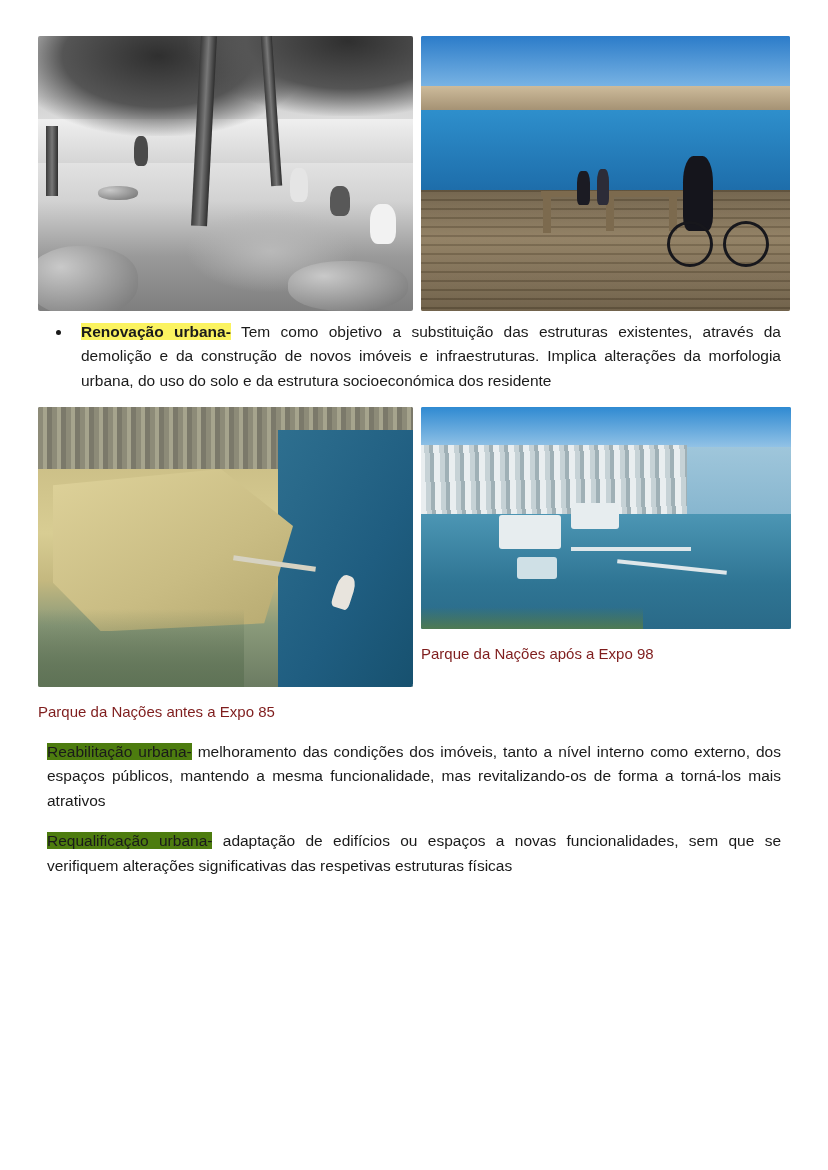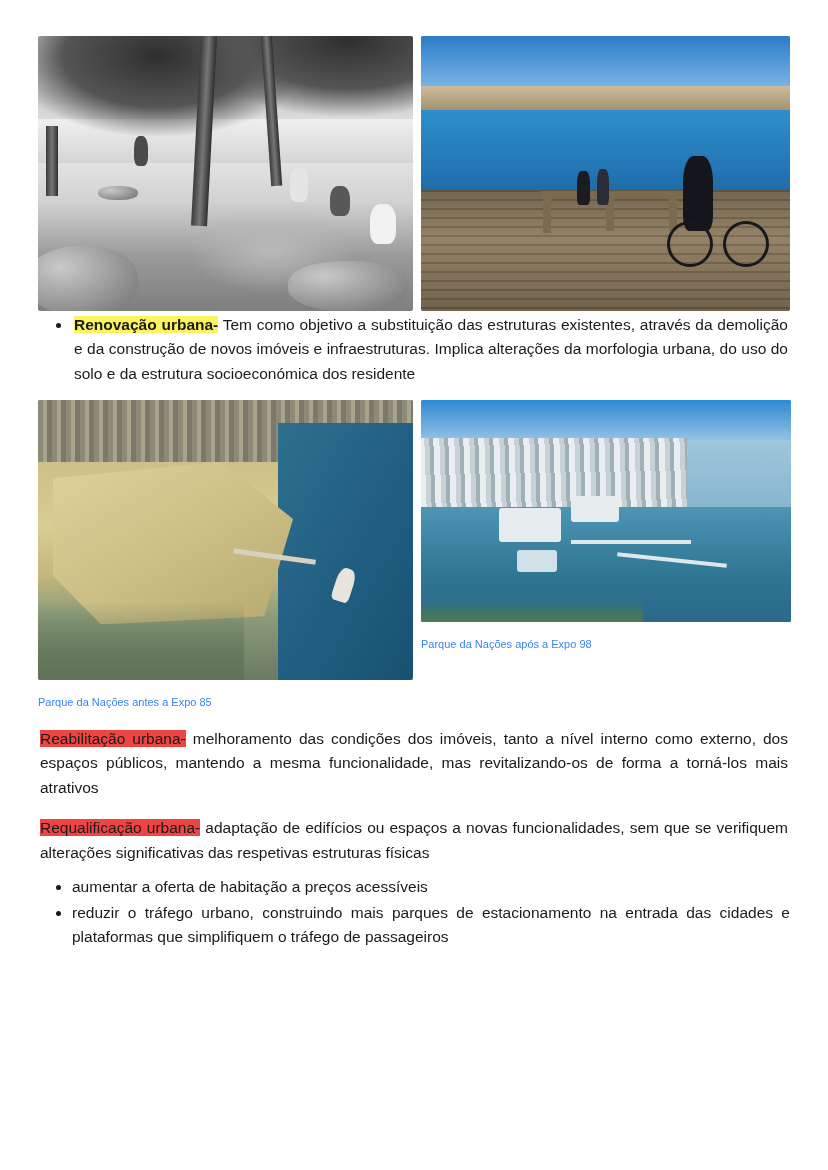--- a/index.html
+++ b/index.html
@@ -196,49 +196,49 @@
   .aerial-after .bridge {
     position: absolute; background: #dfe7ea; height: 4px;
   }
   .aerial-after .greenstrip {
     position: absolute; left: 0; bottom: 0; width: 60%; height: 10%;
     background: linear-gradient(to top, #4f7a52, rgba(79,122,82,0));
   }
 
   
   .caption {
-    font-size: 11px;
-    color: #3b82f6;
+    font-size: 15px;
+    color: #7f1d1d;
     line-height: 1.5;
   }
   .cap-right { margin-top: 14px; }
   .cap-left  { margin-top: 14px; }
 
   ul.bullets {
     margin: 0;
     padding-left: 34px;
   }
   ul.bullets li {
     margin: 0;
     padding: 0;
   }
   li::marker { color: #1a1a1a; }
 
   .para {
     font-size: 15.5px;
     line-height: 1.58;
     text-align: justify;
-    margin: 2px;
+    margin: 9px;
   }
   .hl {
     background: #fbf360;
     font-weight: bold;
   }
   .hl-plain {
-    background: #ef4444;
+    background: #4d7c0f;
   }
   .block { margin-top: 16px; }
 
   .bullet-list {
     margin: 10px 0 0 0;
     padding-left: 34px;
   }
   .bullet-list li {
     font-size: 15.5px;
     line-height: 1.55;
@@ -323,18 +323,14 @@
       <div class="caption cap-right">Parque da Nações após a Expo 98</div>
     </div>
   </div>
 
   <p class="para block"><span class="hl-plain">Reabilitação urbana-</span><span>  melhoramento das condições dos imóveis, tanto a nível interno como externo, dos espaços públicos, mantendo a mesma funcionalidade, mas revitalizando-os de forma a torná-los mais atrativos</span></p>
 
   <p class="para block"><span class="hl-plain">Requalificação urbana-</span><span>  adaptação de edifícios ou espaços a novas funcionalidades, sem que se verifiquem alterações significativas das respetivas estruturas físicas</span></p>
 
 
 
-  <ul class="bullet-list">
-    <li>aumentar a oferta de habitação a preços acessíveis</li>
-    <li>reduzir o tráfego urbano, construindo mais parques de estacionamento na entrada das cidades e plataformas que simplifiquem o tráfego de passageiros</li>
-  </ul>
 
 </div>
 
 </body></html>

